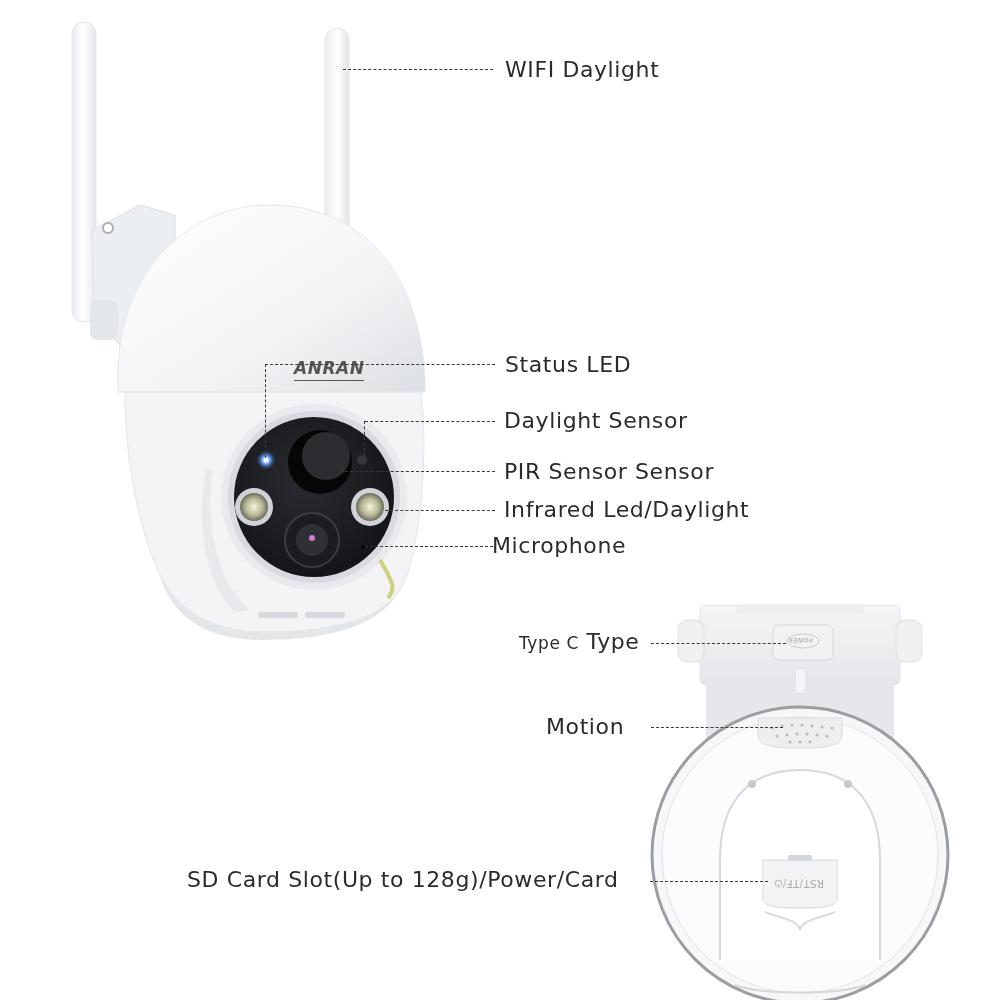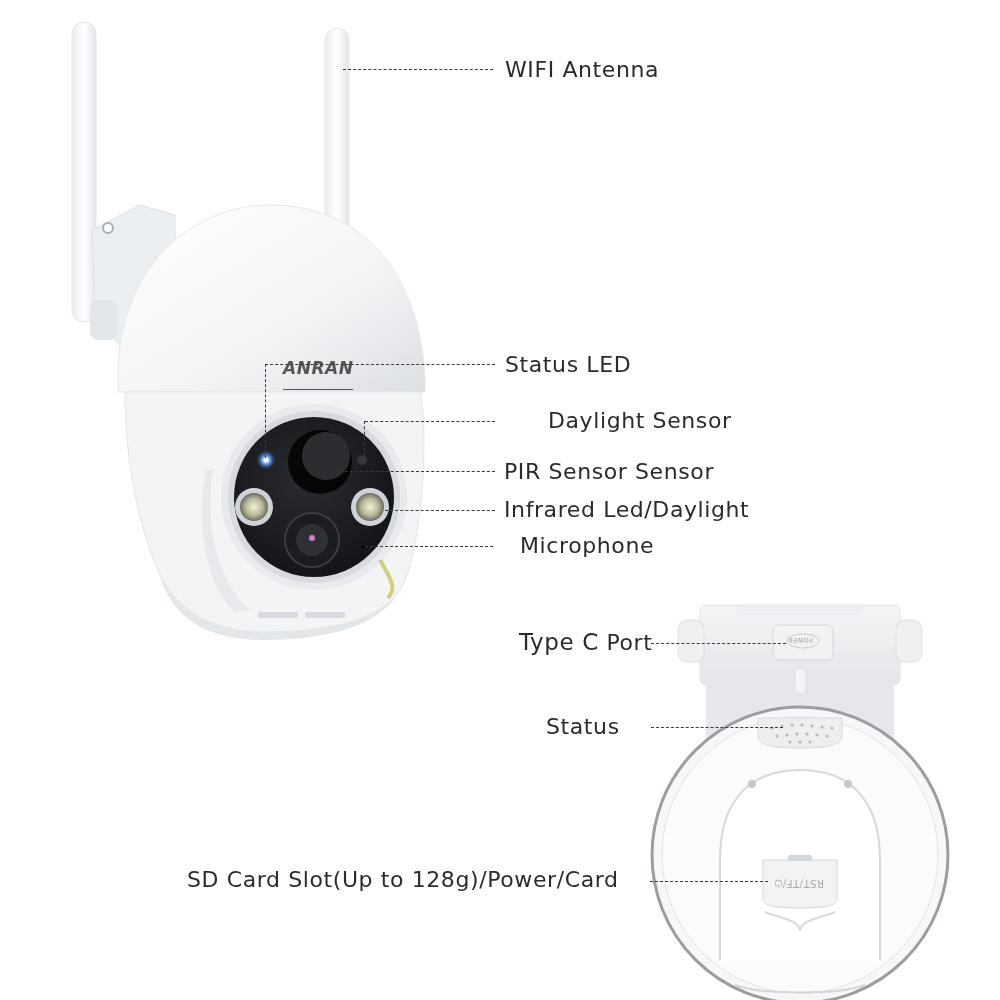--- a/index.html
+++ b/index.html
@@ -130,61 +130,61 @@
     <circle cx="752" cy="784" r="4" fill="#c5c9ce"></circle>
     <circle cx="848" cy="784" r="4" fill="#c5c9ce"></circle>
 
     <path d="M763 860 L837 860 L837 898 C837 905 830 908 800 908 C770 908 763 905 763 898 Z" fill="#f2f3f5" stroke="#d3d6da"></path>
     <rect x="788" y="855" width="24" height="6" rx="2" fill="#d3d6da"></rect>
     <path d="M765 912 C780 918 798 920 800 930 M835 912 C820 918 802 920 800 930" stroke="#d8dbdf" stroke-width="2" fill="none"></path>
     <path d="M735 985 C760 995 840 995 865 985" stroke="#d3d6da" stroke-width="2" fill="none"></path>
   </g>
 </svg>
 
-<div style="position:absolute;left:283px;top:360px;font-family:'DejaVu Sans',sans-serif;font-style:italic;font-weight:bold;font-size:17px;color:#555;letter-spacing:0.5px;border-bottom:1.5px solid #555;line-height:1;padding-bottom:12px;">
+<div style="position:absolute;left:294px;top:360px;font-family:'DejaVu Sans',sans-serif;font-style:italic;font-weight:bold;font-size:17px;color:#555;letter-spacing:0.5px;border-bottom:1.5px solid #555;line-height:1;padding-bottom:3px;">
   <span>ANRAN</span>
 </div>
 
 <div class="lead" style="left:343px;top:69px;width:150px;"></div>
 <div class="lead" style="left:265px;top:364px;width:230px;"></div>
 <div class="vlead" style="left:265px;top:364px;height:94px;"></div>
 <div class="lead" style="left:365px;top:421px;width:130px;"></div>
 <div class="vlead" style="left:364px;top:421px;height:35px;"></div>
 <div class="lead" style="left:340px;top:471px;width:155px;"></div>
 <div class="lead" style="left:385px;top:510px;width:110px;"></div>
 <div class="lead" style="left:365px;top:546px;width:128px;"></div>
 <div class="lead" style="left:651px;top:643px;width:135px;"></div>
 <div class="lead" style="left:651px;top:727px;width:132px;"></div>
 <div class="lead" style="left:650px;top:881px;width:118px;"></div>
 
 <div class="label" style="left:505px;top:59px;">
-  <span>WIFI Antenna</span>
+  <span>WIFI Daylight</span>
 </div>
 <div class="label" style="left:505px;top:354px;">
   <span>Status LED</span>
 </div>
-<div class="label" style="left:504px;top:410px;margin-left:44px;">
+<div class="label" style="left:504px;top:410px;">
   <span>Daylight Sensor</span>
 </div>
 <div class="label" style="left:504px;top:461px;">
   <span>PIR Sensor Sensor</span>
 </div>
 <div class="label" style="left:504px;top:499px;">
   <span>Infrared Led/Daylight</span>
 </div>
-<div class="label" style="left:520px;top:535px;">
+<div class="label" style="left:492px;top:535px;">
   <span>Microphone</span>
 </div>
 
 <div class="label" style="left:519px;top:631px;">
-  <span class="small" style="font-size:23px;">Type C</span>
-  <span>Port</span>
+  <span class="small" style="font-size:17px;">Type C</span>
+  <span>Type</span>
 </div>
 <div class="label" style="left:546px;top:716px;">
-  <span>Status</span>
+  <span>Motion</span>
 </div>
 <div class="label" style="left:187px;top:869px;">
   <span>SD Card Slot(Up to 128g)/Power/Card</span>
 </div>
 
 <div style="position:absolute;left:788px;top:637px;font-size:6px;color:#9a9ea3;transform:rotate(180deg);letter-spacing:0.5px;">
   <span>POWER</span>
 </div>
 <div style="position:absolute;left:774px;top:877px;font-size:10px;color:#a5a9ae;transform:rotate(180deg);letter-spacing:0.5px;">
   <span>RST/TF/⏻</span>

